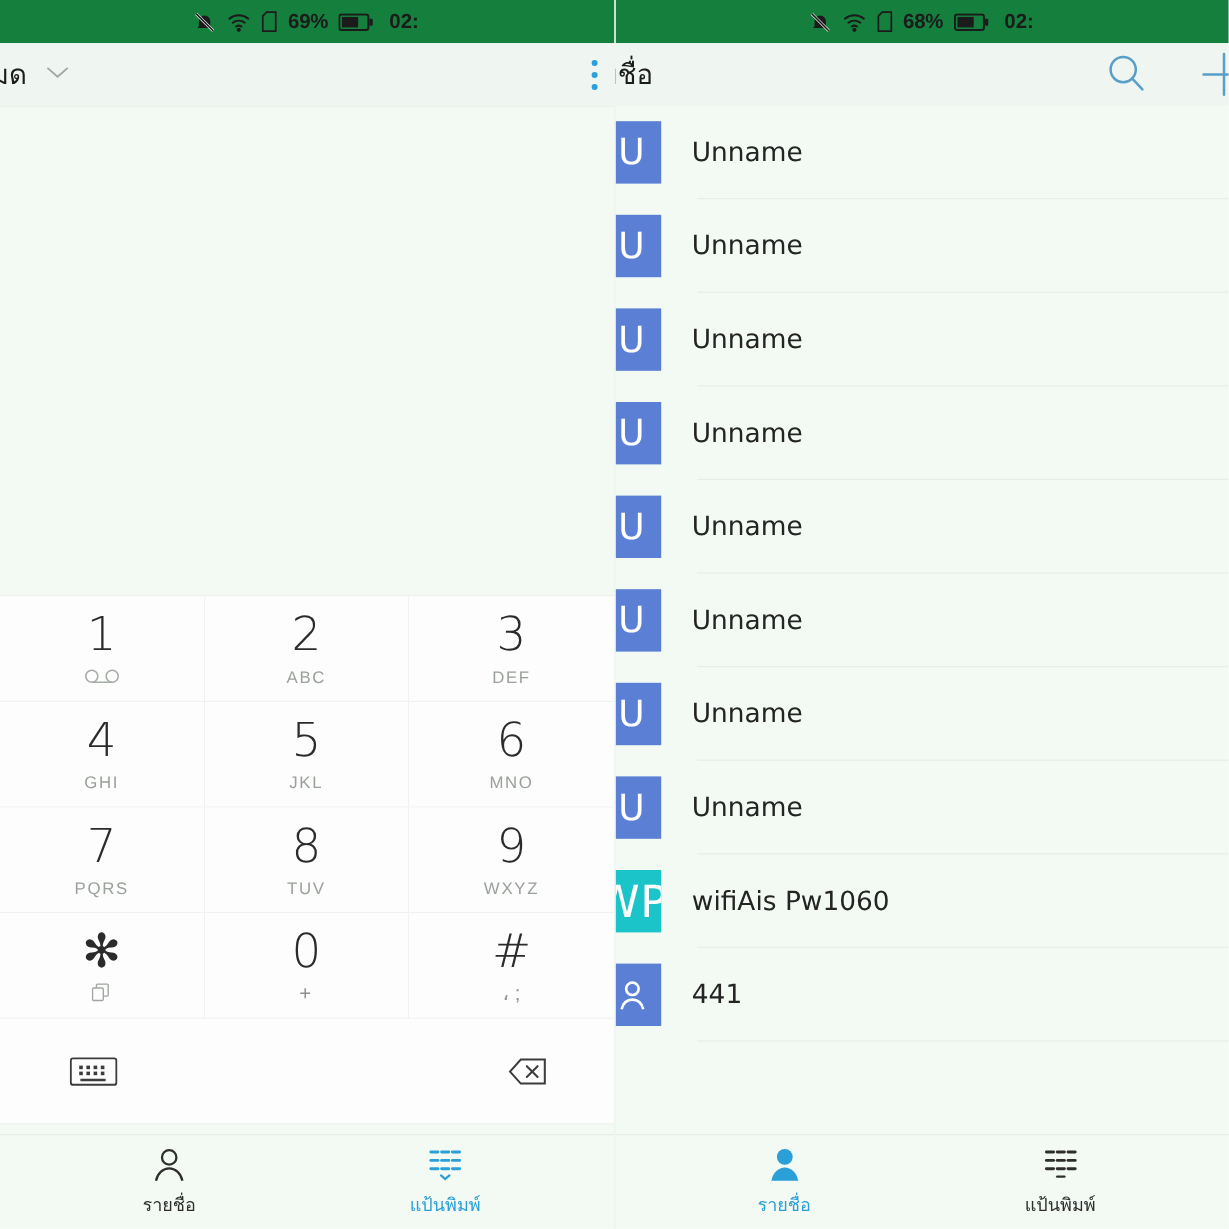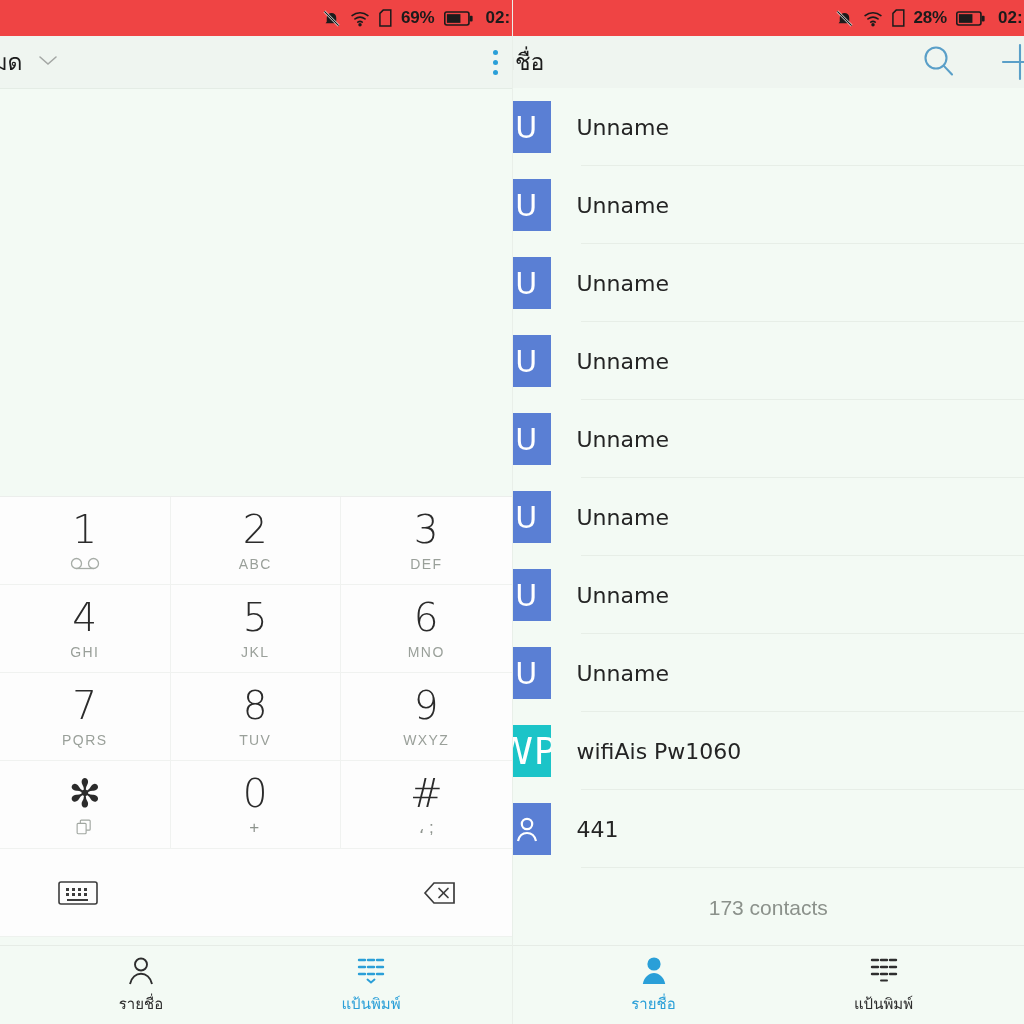--- a/index.html
+++ b/index.html
@@ -8,22 +8,22 @@
     background:#ffffff;
     font-family:"Liberation Sans","DejaVu Sans",sans-serif;
     -webkit-font-smoothing:antialiased;
   }
   .screens{display:flex;width:1024px;height:1024px;}
   .panel{width:512px;height:1024px;position:relative;overflow:hidden;background:#f3faf4;}
   .panel.left{border-right:1px solid #e9efe9;}
 
   
   .statusbar{
-    height:36px;background:#ef4444;display:flex;align-items:center;
-    justify-content:flex-end;padding-right:0;box-sizing:border-box;
+    height:36px;background:#15803d;display:flex;align-items:center;
+    justify-content:center;padding-right:0;box-sizing:border-box;
   }
   .status-items{display:flex;align-items:center;gap:9px;padding-right:0;}
   .status-items .sb-txt{font-size:17px;color:#1b1b1b;font-weight:600;letter-spacing:-0.2px;}
   .clock{font-size:17px;color:#1b1b1b;font-weight:600;margin-left:4px;
          width:26px;overflow:hidden;white-space:nowrap;}
   .ic{display:inline-block;line-height:0;}
 
   
   .appbar{
     height:52px;background:#eff5f0;display:flex;align-items:center;
@@ -314,21 +314,21 @@
             <path d="M6 10.5a10 10 0 0 1 12 0"></path>
             <path d="M9.3 14.3a5 5 0 0 1 5.4 0"></path>
             <circle cx="12" cy="17.6" r="1.1" fill="#1b1b1b"></circle>
           </svg>
         </span>
         <span class="ic">
           <svg width="13" height="18" viewBox="0 0 14 19" fill="none" stroke="#1b1b1b" stroke-width="1.6">
             <path d="M1 4.5 4.5 1h8.2v17H1z"></path>
           </svg>
         </span>
-        <span class="sb-txt">28%</span>
+        <span class="sb-txt">68%</span>
         <span class="ic">
           <svg width="29" height="15" viewBox="0 0 30 15">
             <rect x="0.8" y="0.8" width="25" height="13.4" rx="2" fill="none" stroke="#1b1b1b" stroke-width="1.7"></rect>
             <rect x="3" y="3" width="14" height="9" fill="#1b1b1b"></rect>
             <rect x="26.6" y="4.6" width="3" height="6" rx="1" fill="#1b1b1b"></rect>
           </svg>
         </span>
         <span class="clock">02:</span>
       </div>
     </div>
@@ -390,21 +390,20 @@
       </div>
       <div class="crow">
         <div class="avatar" style="background:#5a7fd4;">
           <svg width="28" height="30" viewBox="0 0 28 30" fill="none" stroke="#ffffff" stroke-width="2.2">
             <circle cx="14" cy="10" r="5.2"></circle>
             <path d="M5 27c1.2-5.2 4.8-8 9-8s7.8 2.8 9 8"></path>
           </svg>
         </div>
         <div class="cname">441</div>
       </div>
-      <div class="count">173 contacts</div>
     </div>
 
     <div class="bottomnav">
       <div class="nav-item active">
         <span class="nav-ic">
           <svg width="28" height="29" viewBox="0 0 28 29" fill="#2a9fd8">
             <circle cx="14" cy="8" r="6.6"></circle>
             <path d="M2.8 28c1.3-7 6.2-11 11.2-11s9.9 4 11.2 11z"></path>
           </svg>
         </span>

